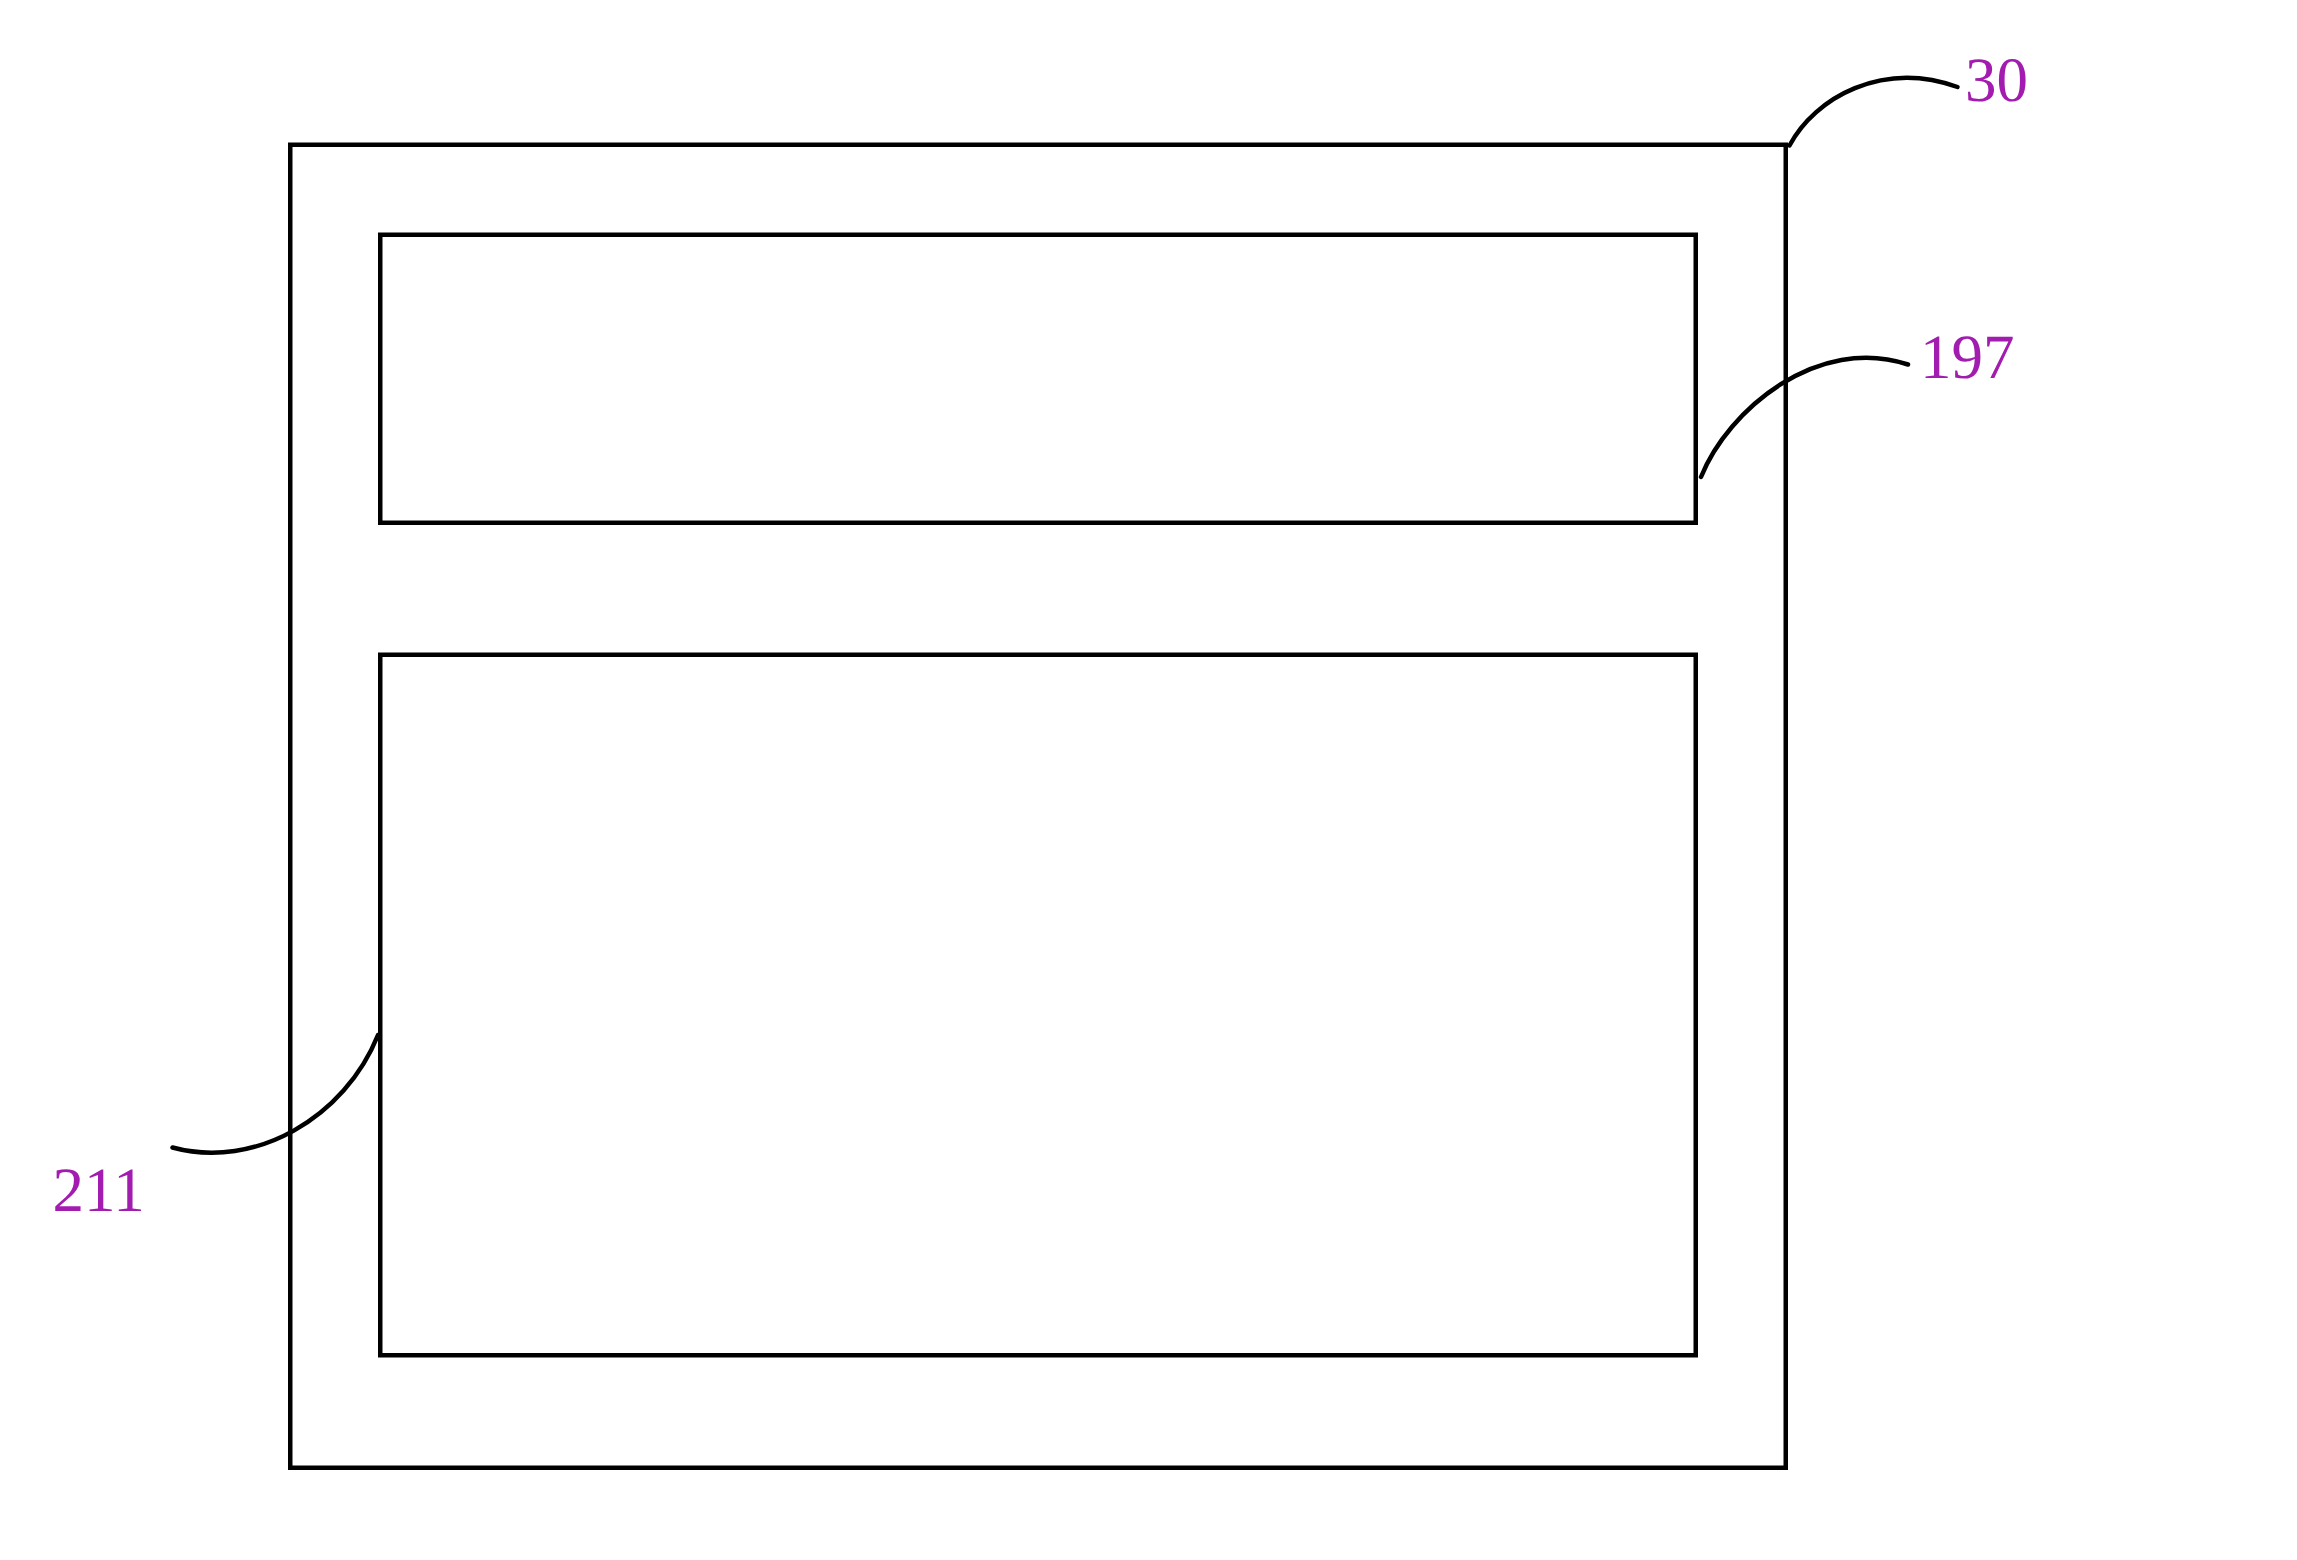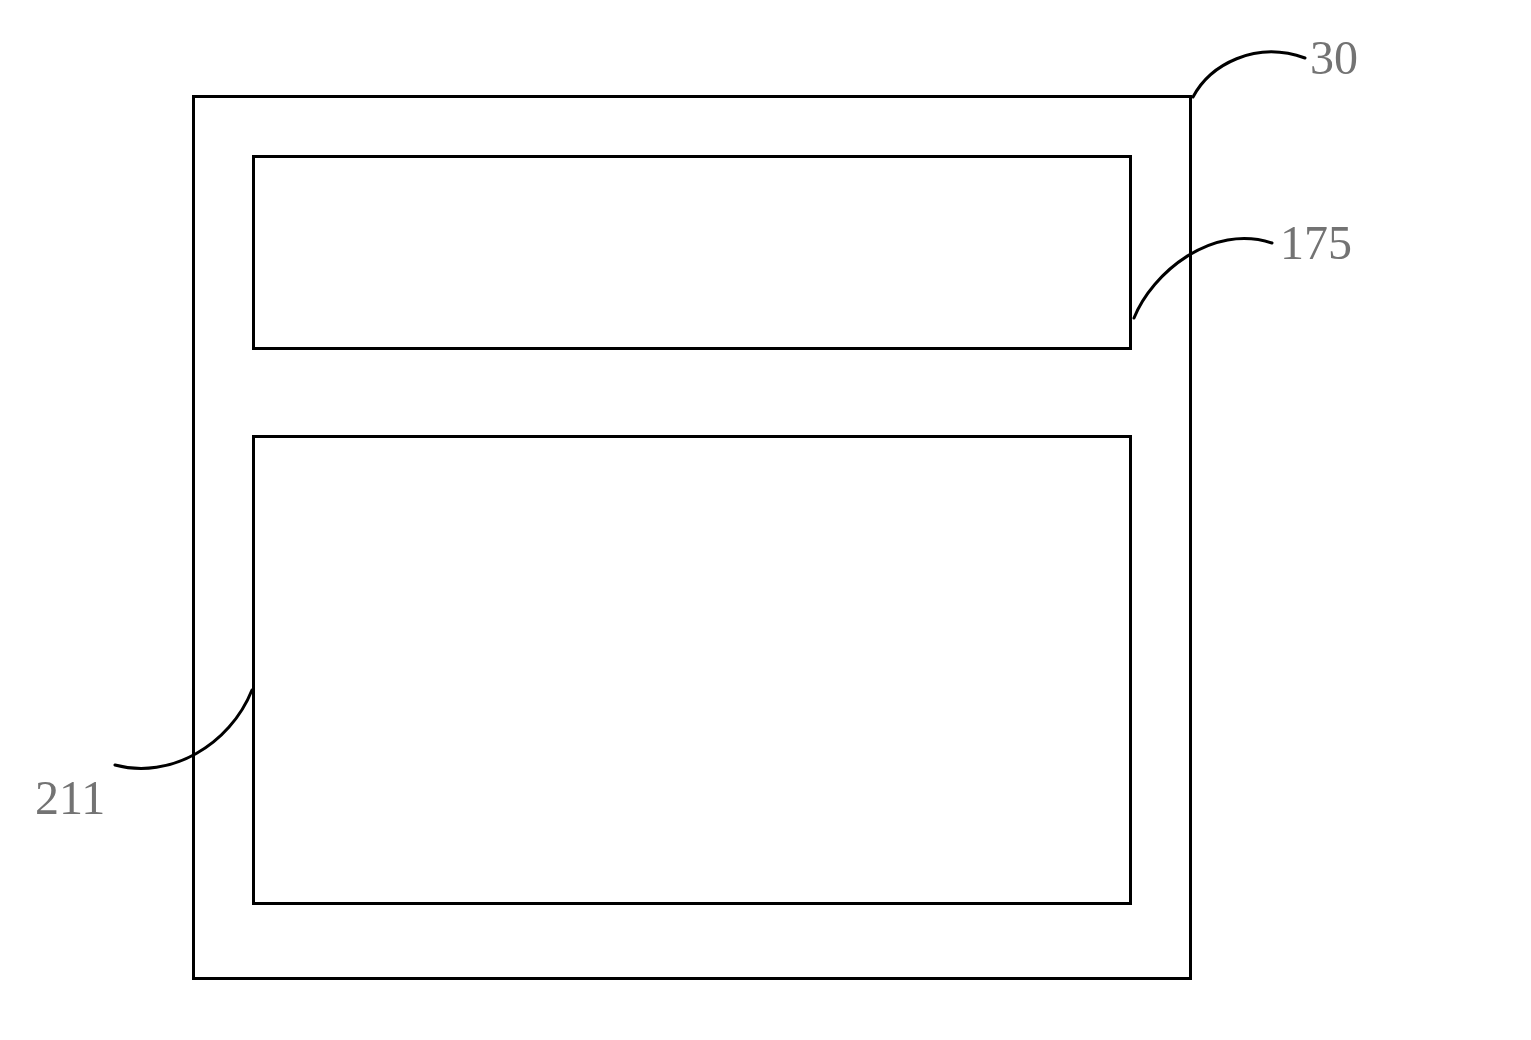--- a/index.html
+++ b/index.html
@@ -15,22 +15,22 @@
     width: 1531px;
     height: 1040px;
   }
   .box {
     position: absolute;
     border: 3px solid #000;
     box-sizing: border-box;
   }
   .label {
     position: absolute;
-    font-size: 48px;
-    color: #737373;
+    font-size: 42px;
+    color: #a21caf;
     white-space: nowrap;
   }
   svg.leader {
     position: absolute;
     overflow: visible;
   }
 </style>
 </head>
 <body>
 
@@ -43,20 +43,20 @@
   <div class="box" style="left:252px; top:435px; width:880px; height:470px;"></div>
 
   <svg class="leader" style="left:1190px; top:30px; width:160px; height:80px;">
     <path d="M 3 67  C 20 35, 65 10, 115 28" stroke="#000" stroke-width="3" fill="none" stroke-linecap="round"></path>
   </svg>
   <span class="label" style="left:1310px; top:30px;">30</span>
 
   <svg class="leader" style="left:1132px; top:218px; width:180px; height:120px;">
     <path d="M 2 100  C 20 55, 80 5, 140 25" stroke="#000" stroke-width="3" fill="none" stroke-linecap="round"></path>
   </svg>
-  <span class="label" style="left:1280px; top:215px;">175</span>
+  <span class="label" style="left:1280px; top:215px;">197</span>
 
   <svg class="leader" style="left:90px; top:685px; width:170px; height:120px;">
     <path d="M 162 5  C 140 60, 80 95, 25 80" stroke="#000" stroke-width="3" fill="none" stroke-linecap="round"></path>
   </svg>
   <span class="label" style="left:35px; top:770px;">211</span>
 
 </div>
 
 </body></html>

